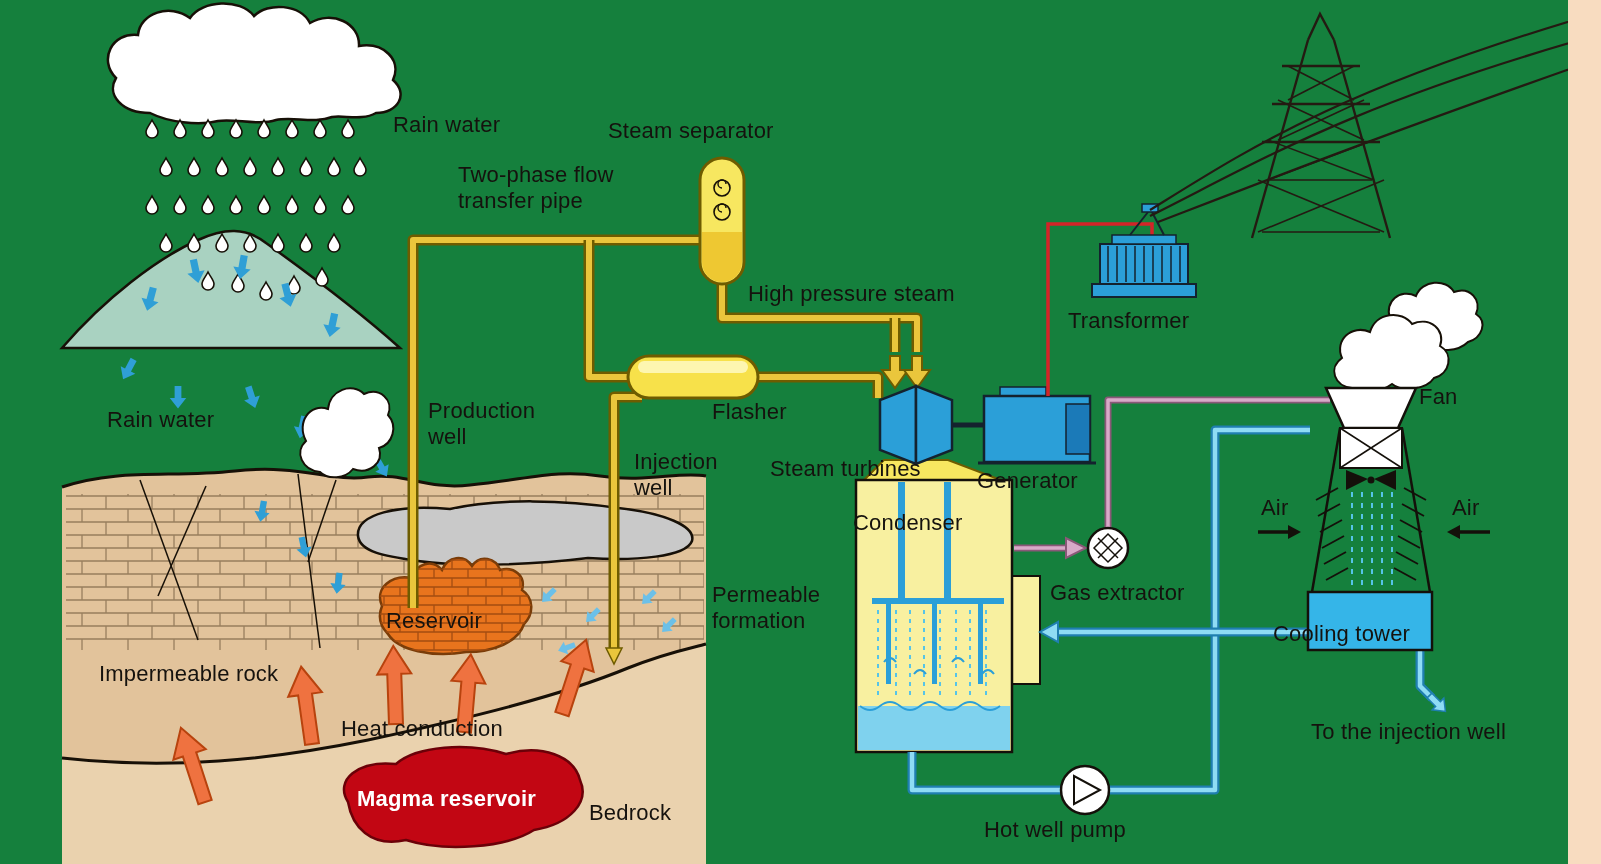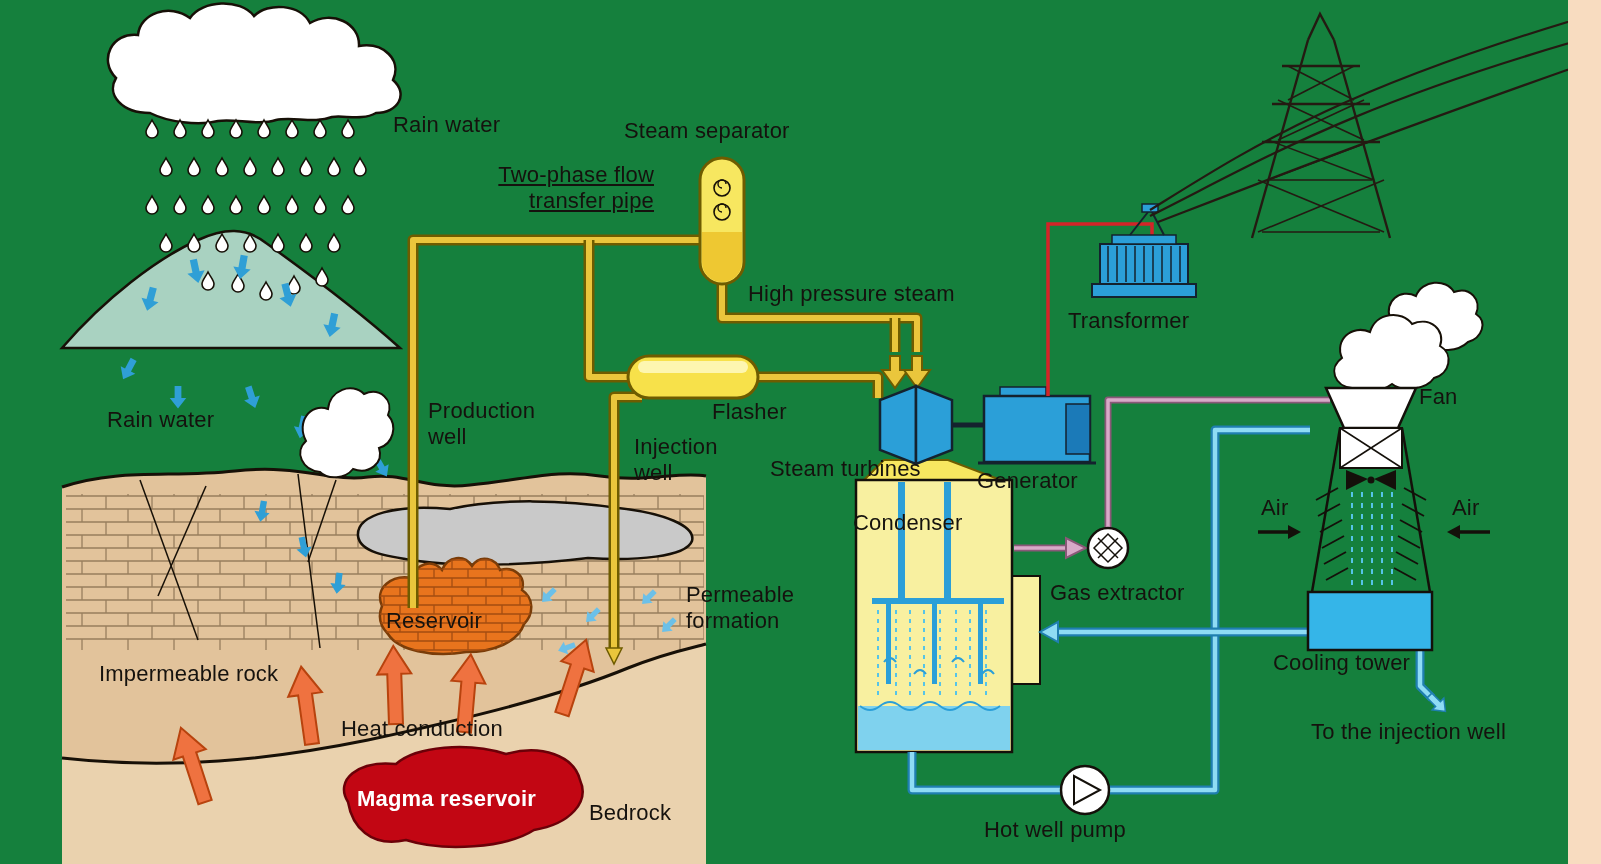--- a/index.html
+++ b/index.html
@@ -1,21 +1,21 @@
 <!DOCTYPE html>
 <html><head>
 <meta charset="utf-8">
 <style>
   html,body{margin:0;padding:0;background:#f8dcc0;}
   .stage{position:relative;width:1568px;height:864px;background:#15803d;overflow:hidden;
          font-family:"Liberation Sans",sans-serif;}
   .stage svg{position:absolute;left:0;top:0;}
   .lbl{position:absolute;font-size:22px;color:#15120e;white-space:pre-line;line-height:1.16;
        letter-spacing:.2px;}
-  .center{text-align:right;text-decoration:underline;}
+  .center{text-align:left;}
   .white{color:#ffffff;font-weight:bold;}
   
   .pY1{stroke:#6e5c00;stroke-width:11;fill:none;stroke-linejoin:round;}
   .pY2{stroke:#eac63c;stroke-width:6;fill:none;stroke-linejoin:round;}
   .pB1{stroke:#1f7fb0;stroke-width:9;fill:none;stroke-linejoin:round;}
   .pB2{stroke:#8edcf4;stroke-width:4.5;fill:none;stroke-linejoin:round;}
   .pP1{stroke:#8a5878;stroke-width:7;fill:none;stroke-linejoin:round;}
   .pP2{stroke:#d8aac8;stroke-width:3.5;fill:none;stroke-linejoin:round;}
   .ink{stroke:#171007;fill:none;}
 </style>
@@ -379,41 +379,41 @@
 
   <g stroke="#14100a" stroke-width="3.5" fill="#14100a">
     <line x1="1258" y1="532" x2="1288" y2="532"></line>
     <polygon points="1288,525 1288,539 1301,532" stroke="none"></polygon>
     <line x1="1490" y1="532" x2="1460" y2="532"></line>
     <polygon points="1460,525 1460,539 1447,532" stroke="none"></polygon>
   </g>
 </svg>
 
 <div class="lbl" style="left:393px;top:112px">Rain water</div>
-<div class="lbl" style="left:624px;top:118px">Steam separator</div>
+<div class="lbl" style="left:608px;top:118px">Steam separator</div>
 <div class="lbl center" style="left:458px;top:162px;width:196px">Two-phase flow
 transfer pipe</div>
 <div class="lbl" style="left:748px;top:281px">High pressure steam</div>
 <div class="lbl" style="left:712px;top:399px">Flasher</div>
 <div class="lbl" style="left:428px;top:398px">Production
 well</div>
-<div class="lbl" style="left:634px;top:434px">Injection
+<div class="lbl" style="left:634px;top:449px">Injection
 well</div>
 <div class="lbl" style="left:107px;top:407px">Rain water</div>
 <div class="lbl" style="left:386px;top:608px">Reservoir</div>
-<div class="lbl" style="left:686px;top:582px">Permeable
+<div class="lbl" style="left:712px;top:582px">Permeable
 formation</div>
 <div class="lbl" style="left:99px;top:661px">Impermeable rock</div>
 <div class="lbl" style="left:341px;top:716px">Heat conduction</div>
 <div class="lbl white" style="left:357px;top:786px">Magma reservoir</div>
 <div class="lbl" style="left:589px;top:800px">Bedrock</div>
 <div class="lbl" style="left:770px;top:456px">Steam turbines</div>
 <div class="lbl" style="left:977px;top:468px">Generator</div>
 <div class="lbl" style="left:1068px;top:308px">Transformer</div>
 <div class="lbl" style="left:853px;top:510px">Condenser</div>
 <div class="lbl" style="left:1050px;top:580px">Gas extractor</div>
 <div class="lbl" style="left:1419px;top:384px">Fan</div>
 <div class="lbl" style="left:1261px;top:495px">Air</div>
 <div class="lbl" style="left:1452px;top:495px">Air</div>
-<div class="lbl" style="left:1273px;top:650px">Cooling tower</div>
+<div class="lbl" style="left:1273px;top:621px">Cooling tower</div>
 <div class="lbl" style="left:1311px;top:719px">To the injection well</div>
 <div class="lbl" style="left:984px;top:817px">Hot well pump</div>
 
 </div>
 </body></html>

